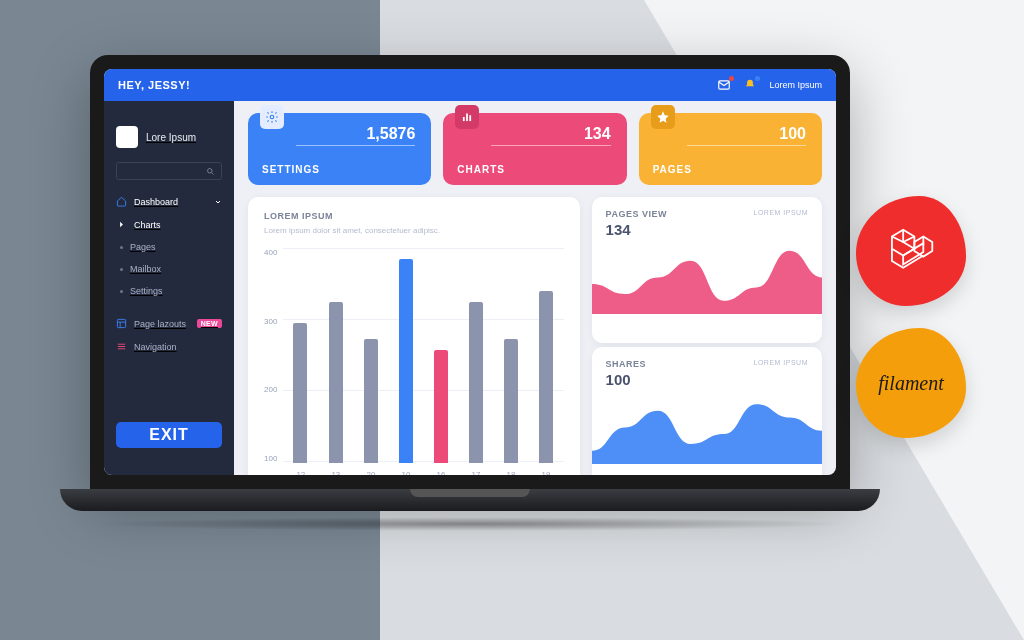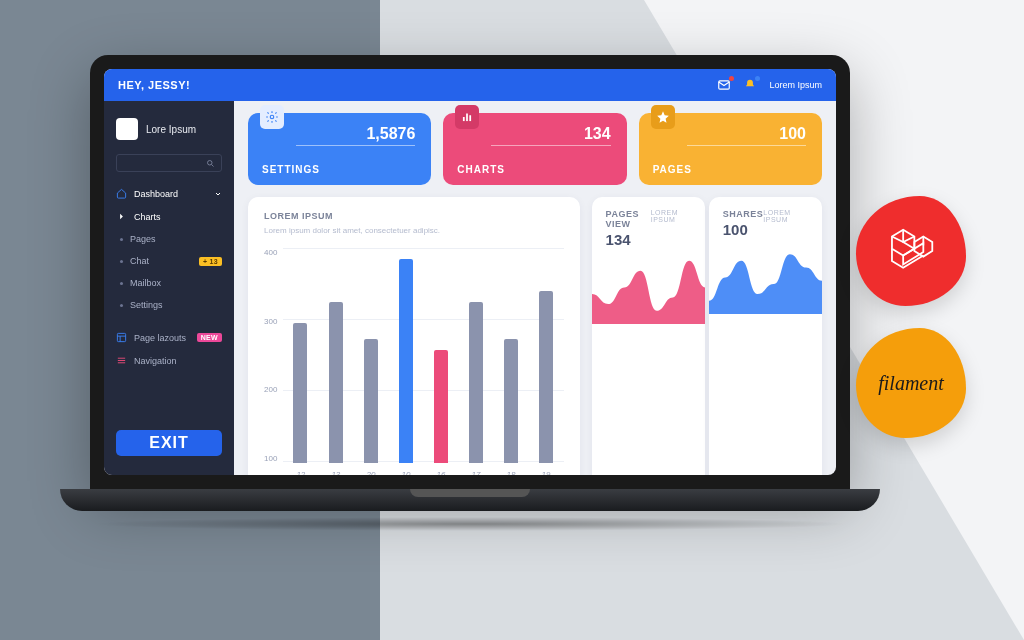--- a/index.html
+++ b/index.html
@@ -15,21 +15,21 @@
 
 .topbar { height: 32px; background: #2563eb; display: flex; align-items: center; padding: 0 14px; color: #fff; }
 .topbar .greeting { font-size: 11px; font-weight: 600; letter-spacing: .5px; }
 .topbar .spacer { flex: 1; }
 .topbar .ticon { margin-left: 12px; display:flex; align-items:center; position:relative; }
 .topbar .ticon svg { width: 14px; height: 14px; }
 .topbar .user-label { font-size: 9px; margin-left: 12px; }
 .notif-dot { position:absolute; top:-2px; right:-3px; width:5px; height:5px; border-radius:50%; }
 
 .body { flex:1; display:flex; min-height:0; }
-.sidebar { width: 130px; background: #242a3d; display:flex; flex-direction:column; padding: 15px 0; }
+.sidebar { width: 130px; background: #242a3d; display:flex; flex-direction:column; padding: 23px 0; text-decoration: underline; }
 .profile { display:flex; align-items:center; gap:8px; padding: 2px 12px 10px; }
 .avatar { width: 22px; height: 22px; background:#fff; border-radius:4px; }
 .profile-name { color:#e8eaf0; font-size:10px; }
 .search { margin: 4px 12px 10px; height:18px; border:1px solid #3a4158; border-radius:3px; display:flex; align-items:center; justify-content:flex-end; padding:0 6px; }
 .search svg { width:9px; height:9px; stroke:#8b93ad; }
 .nav { flex:1; }
 .nav-item { display:flex; align-items:center; gap:7px; padding: 6px 12px; color:#aab1c7; font-size:9px; cursor:pointer; position:relative; }
 .nav-item.primary { color:#fff; }
 .nav-item .nidot { width:3px; height:3px; background:#6b7391; border-radius:50%; flex-shrink:0; margin-left: 4px; }
 .nav-item .nisvg { width:11px; height:11px; flex-shrink:0; }
@@ -49,35 +49,35 @@
 .card .icon-box { position:absolute; top:-8px; left:12px; width:24px; height:24px; border-radius:5px; display:flex; align-items:center; justify-content:center; }
 .card .value { position:absolute; top:12px; right:16px; font-size:16px; font-weight:600; }
 .card .value-line { position:absolute; top:32px; right:16px; left:48px; height:1px; background:rgba(255,255,255,.5); }
 .card .title { position:absolute; bottom:10px; left:14px; font-size:10px; font-weight:700; letter-spacing:1px; }
 .card.blue { background:#3b82f6; } .card.blue .icon-box{ background:#e4edff; }
 .card.pink { background:#ec4b7a; } .card.pink .icon-box{ background:#d43a67; }
 .card.amber{ background:#f9b233; } .card.amber .icon-box{ background:#e89d1a; }
 
 .panels { display:flex; gap:12px; height: 296px; }
 .panel-lg { flex:1.3; background:#fff; border-radius:10px; padding:14px 16px; box-shadow: 0 2px 8px rgba(30,40,80,.06); display:flex; flex-direction:column; }
-.panel-col { flex:1; display:flex; flex-direction:row; gap:4px; }
+.panel-col { flex:1; display:flex; flex-direction:column; gap:4px; }
 .panel-sm { flex:1; background:#fff; border-radius:10px; padding:12px 14px 0; box-shadow: 0 2px 8px rgba(30,40,80,.06); display:flex; flex-direction:column; overflow:hidden; }
 .panel-head { display:flex; justify-content:space-between; align-items:flex-start; }
 .panel-title { font-size:9px; color:#7b8399; font-weight:600; letter-spacing:.5px; }
 .panel-sub { font-size:8px; color:#b4bbce; line-height:1.4; margin-top:4px; }
 .panel-meta { font-size:7px; color:#b4bbce; letter-spacing:.5px; }
 .panel-big { font-size:15px; font-weight:600; color:#4a536e; margin-top:2px; }
 
 .barchart { flex:1; display:flex; margin-top:12px; }
 .y-axis { display:flex; flex-direction:column; justify-content:space-between; padding-bottom:16px; font-size:8px; color:#9aa2b8; text-align:right; padding-right:6px; }
 .bars-area { flex:1; position:relative; }
 .grid-line { position:absolute; left:0; right:0; height:1px; background:#eceff5; }
 .bars { position:absolute; left:0; right:0; bottom:16px; top:0; display:flex; align-items:flex-end; justify-content:space-around; gap:9px; padding: 0 4px; }
 .bar { width:14px; border-radius:2px 2px 0 0; }
-.x-axis { position:absolute; left:0; right:0; bottom:0; display:flex; justify-content:space-around; font-size:8px; color:#9aa2b8;font-style:italic; }
+.x-axis { position:absolute; left:0; right:0; bottom:0; display:flex; justify-content:space-around; font-size:8px; color:#9aa2b8; }
 .x-axis span { width:14px; text-align:center; }
 
 .area-chart { height:70px; width:calc(100% + 28px); margin: 6px -14px 0; }
 
 .badge-ext { position:absolute; width:110px; height:110px; border-radius: 58% 42% 55% 45% / 52% 55% 45% 48%; display:flex; align-items:center; justify-content:center; box-shadow: 0 8px 20px rgba(0,0,0,.15); }
 .badge-laravel { background:#ef2d2d; top:196px; right:58px; }
 .badge-filament { background:#f59e0b; top:328px; right:58px; }
 .badge-filament span { font-family: Georgia, serif; font-style:italic; font-size:20px; color:#1a1a1a; font-weight:500; }
 </style>
 </head>
@@ -133,25 +133,20 @@
             </div>
             <div class="nav-item primary">
               <svg class="nisvg" viewBox="0 0 24 24" fill="#fff">
                   <path d="M9 6l6 6-6 6z"></path>
                 </svg>
               <span class="label">Charts</span>
             </div>
             <div class="nav-item">
                 <span class="nidot"></span>
                 <span class="label">Pages</span>
-              </div>
-            <div class="nav-item">
-                <span class="nidot"></span>
-                <span class="label">Chat</span>
-                <span class="badge amber">+ 13</span>
               </div>
             <div class="nav-item">
                 <span class="nidot"></span>
                 <span class="label">Mailbox</span>
               </div>
             <div class="nav-item">
                 <span class="nidot"></span>
                 <span class="label">Settings</span>
               </div>
             <div class="nav-sep"></div>

